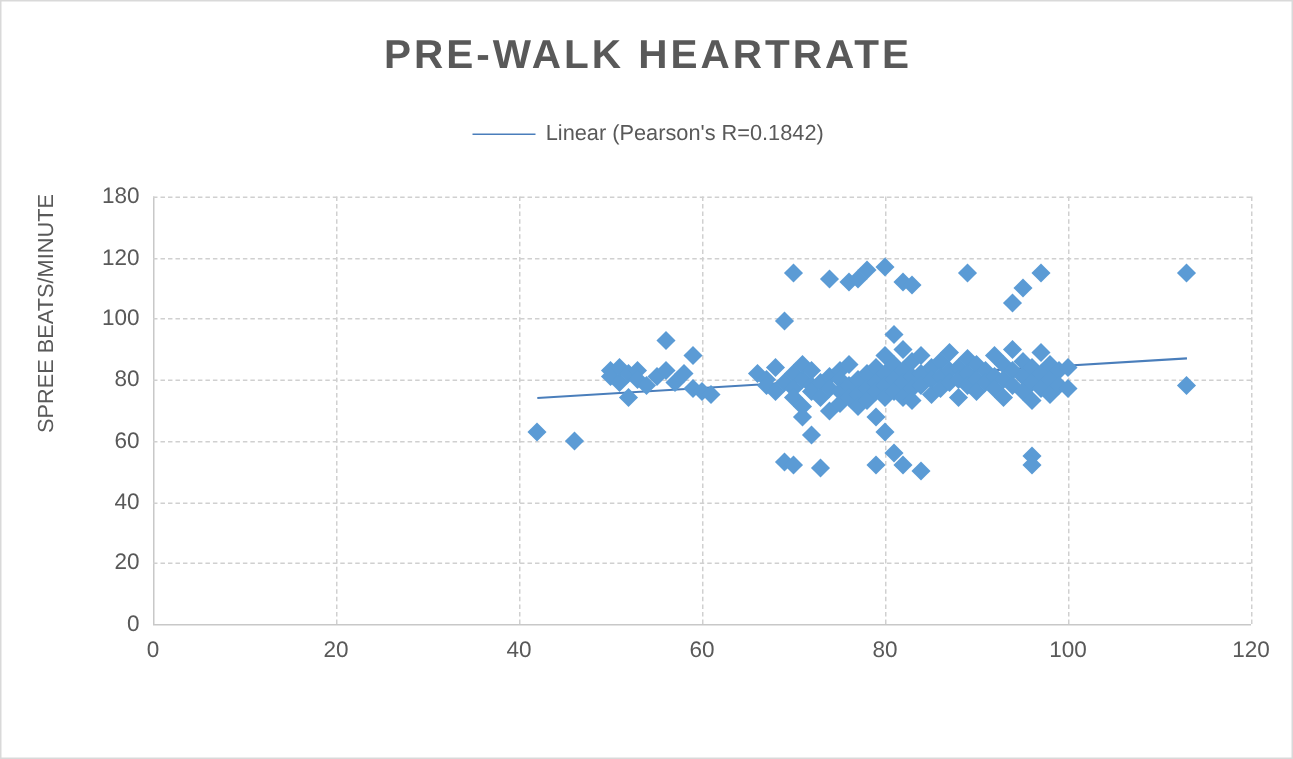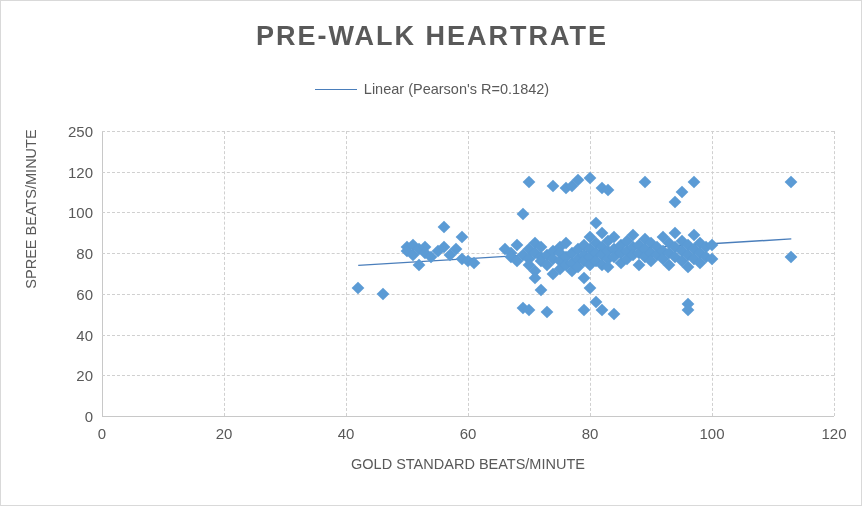--- a/index.html
+++ b/index.html
@@ -174,21 +174,21 @@
   </div>
 
   <div id="ytick-wrap">
       <div class="ytick" style="top: 285px;">0</div>
       <div class="ytick" style="top: 244.286px;">20</div>
       <div class="ytick" style="top: 203.571px;">40</div>
       <div class="ytick" style="top: 162.857px;">60</div>
       <div class="ytick" style="top: 122.143px;">80</div>
       <div class="ytick" style="top: 81.4286px;">100</div>
       <div class="ytick" style="top: 40.7143px;">120</div>
-      <div class="ytick" style="top: 0px;">250</div>
+      <div class="ytick" style="top: 0px;">180</div>
     </div>
   <div id="xtick-wrap">
       <div class="xtick" style="left: 0px;">0</div>
       <div class="xtick" style="left: 122px;">20</div>
       <div class="xtick" style="left: 244px;">40</div>
       <div class="xtick" style="left: 366px;">60</div>
       <div class="xtick" style="left: 488px;">80</div>
       <div class="xtick" style="left: 610px;">100</div>
       <div class="xtick" style="left: 732px;">120</div>
     </div>
@@ -357,15 +357,14 @@
       <div class="marker" style="left: 597.8px; top: 132.321px; background: rgb(91, 155, 213);"></div>
       <div class="marker" style="left: 603.9px; top: 116.036px; background: rgb(91, 155, 213);"></div>
       <div class="marker" style="left: 603.9px; top: 126.214px; background: rgb(91, 155, 213);"></div>
       <div class="marker" style="left: 610px; top: 114px; background: rgb(91, 155, 213);"></div>
       <div class="marker" style="left: 610px; top: 128.25px; background: rgb(91, 155, 213);"></div>
       <div class="marker" style="left: 689.3px; top: 50.8929px; background: rgb(91, 155, 213);"></div>
       <div class="marker" style="left: 689.3px; top: 126.214px; background: rgb(91, 155, 213);"></div>
     </div>
 
   <div id="ylabel">SPREE BEATS/MINUTE</div>
-  <div id="xlabel">GOLD STANDARD BEATS/MINUTE</div>
 
 </div>
 
 </body></html>

